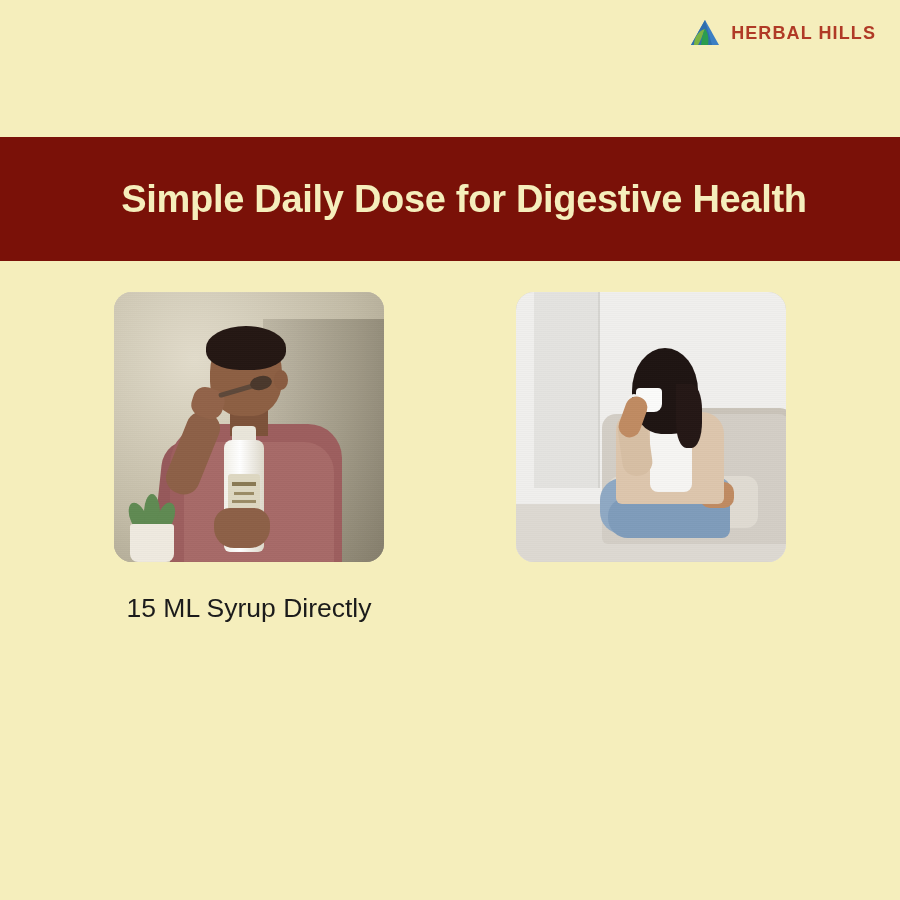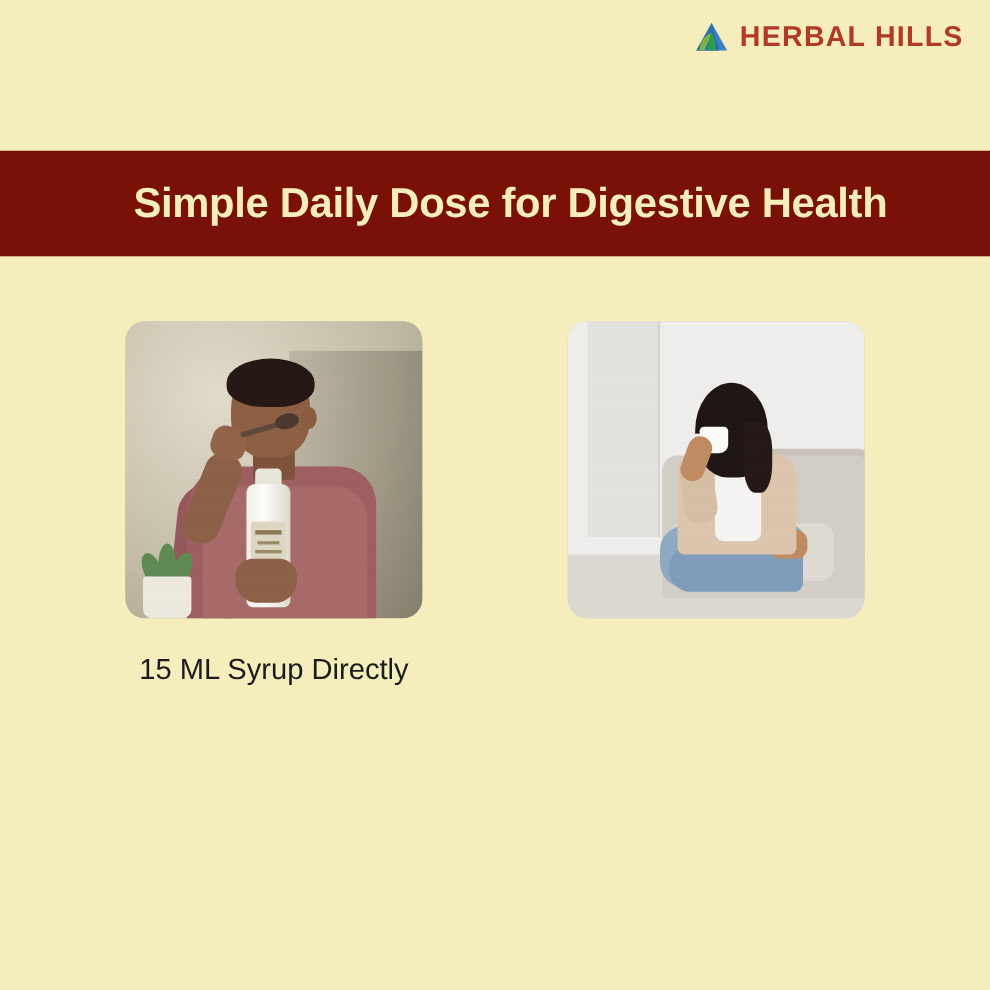--- a/index.html
+++ b/index.html
@@ -11,28 +11,28 @@
   }
   .page { position:relative; width:900px; height:900px; background:#f5eebc; }
 
   
   .brand {
     position:absolute; top:18px; right:24px;
     display:flex; align-items:center; gap:9px;
   }
   .brand-mark { width:34px; height:30px; display:block; }
   .brand-text {
-    font-size:26px; font-weight:bold; letter-spacing:1.1px;
+    font-size:18px; font-weight:bold; letter-spacing:1.1px;
     color:#b03a26; font-family:"Liberation Sans", sans-serif;
     white-space:nowrap;
   }
 
   
   .title-band {
-    position:absolute; left:0; top:137px; width:900px; height:96px;
+    position:absolute; left:0; top:137px; width:900px; height:124px;
     background:#7a1108;
     display:flex; align-items:center; justify-content:center;padding-left:28px;
   }
   .title-text {
     color:#f5eebc;
     font-size:38px;
     font-weight:bold;
     letter-spacing:-0.3px;
     text-align:center;
     font-family:"Liberation Sans", sans-serif;

